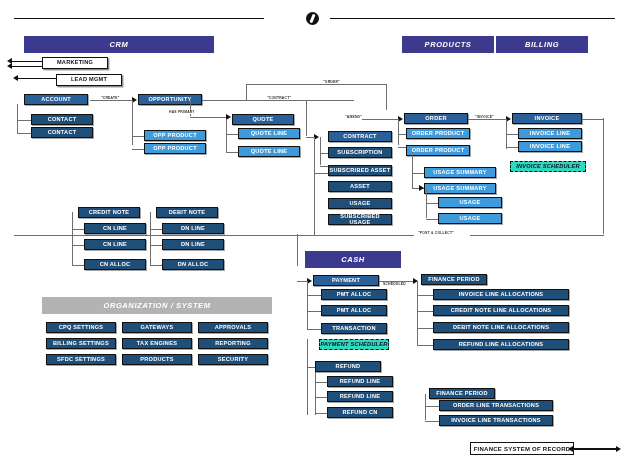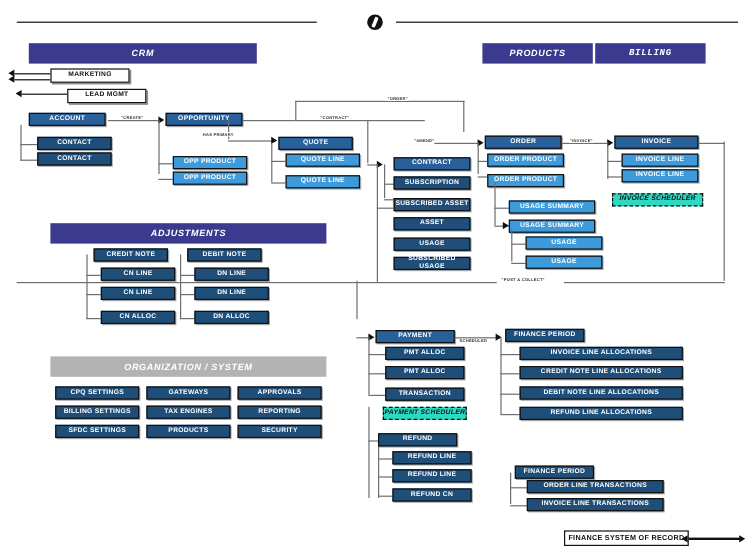--- a/index.html
+++ b/index.html
@@ -74,21 +74,21 @@
 <body>
 
 <div id="canvas">
 
   <div class="rule left"></div>
   <div class="rule right"></div>
   <div class="logo"></div>
 
   <div class="hdr" style="left:24px;top:36px;width:190px;">CRM</div>
   <div class="hdr" style="left:402px;top:36px;width:92px;">PRODUCTS</div>
-  <div class="hdr" style="left:496px;top:36px;width:92px;font-family:Liberation Mono, monospace;">BILLING</div>
+  <div class="hdr" style="left:496px;top:36px;width:92px;">BILLING</div>
 
   <div class="ln h blk" style="left:12px;top:60.5px;width:42px;"></div>
   <div class="arrow left" style="left:7px;top:58px;"></div>
   <div class="ln h blk" style="left:12px;top:65.5px;width:42px;"></div>
   <div class="arrow left" style="left:7px;top:63px;"></div>
   <div class="bx white" style="left:42px;top:57px;width:66px;height:12px;">MARKETING</div>
 
   <div class="ln h blk" style="left:18px;top:77.5px;width:44px;"></div>
   <div class="arrow left" style="left:13px;top:75px;"></div>
   <div class="bx white" style="left:56px;top:74px;width:66px;height:12px;">LEAD MGMT</div>
@@ -188,21 +188,20 @@
   <div class="ln v" style="left:603px;top:118px;height:116px;"></div>
 
   <div class="ln h" style="left:14px;top:234.5px;width:400px;"></div>
   <div class="rel" style="left:417px;top:231px;">"POST &amp; COLLECT"</div>
   <div class="ln h" style="left:470px;top:234.5px;width:134px;"></div>
   <div class="ln v" style="left:297px;top:234px;height:32px;"></div>
 
   <div class="ln v" style="left:314px;top:137px;height:98px;"></div>
   <div class="ln h" style="left:314px;top:172.5px;width:14px;"></div>
 
-  <div class="hdr" style="left:42px;top:186px;width:230px;">ADJUSTMENTS</div>
 
   <div class="ln v" style="left:72px;top:212px;height:54px;"></div>
   <div class="ln h" style="left:72px;top:228.5px;width:12px;"></div>
   <div class="ln h" style="left:72px;top:244.5px;width:12px;"></div>
   <div class="ln h" style="left:72px;top:264.5px;width:12px;"></div>
   <div class="bx deep" style="left:78px;top:207px;width:62px;">CREDIT NOTE</div>
   <div class="bx deep" style="left:84px;top:223px;width:62px;">CN LINE</div>
   <div class="bx deep" style="left:84px;top:239px;width:62px;">CN LINE</div>
   <div class="bx deep" style="left:84px;top:259px;width:62px;">CN ALLOC</div>
 
@@ -219,20 +218,21 @@
   <div class="bx deep" style="left:46px;top:322px;width:70px;">CPQ SETTINGS</div>
   <div class="bx deep" style="left:122px;top:322px;width:70px;">GATEWAYS</div>
   <div class="bx deep" style="left:198px;top:322px;width:70px;">APPROVALS</div>
   <div class="bx deep" style="left:46px;top:338px;width:70px;">BILLING SETTINGS</div>
   <div class="bx deep" style="left:122px;top:338px;width:70px;">TAX ENGINES</div>
   <div class="bx deep" style="left:198px;top:338px;width:70px;">REPORTING</div>
   <div class="bx deep" style="left:46px;top:354px;width:70px;">SFDC SETTINGS</div>
   <div class="bx deep" style="left:122px;top:354px;width:70px;">PRODUCTS</div>
   <div class="bx deep" style="left:198px;top:354px;width:70px;">SECURITY</div>
 
+  <div class="hdr" style="left:305px;top:251px;width:96px;">CASH</div>
 
   <div class="ln h" style="left:297px;top:280.5px;width:12px;"></div>
   <div class="arrow right" style="left:307px;top:278px;"></div>
   <div class="bx dark" style="left:313px;top:275px;width:66px;">PAYMENT</div>
 
   <div class="ln v" style="left:307px;top:281px;height:48px;"></div>
   <div class="ln h" style="left:307px;top:294.5px;width:14px;"></div>
   <div class="ln h" style="left:307px;top:310.5px;width:14px;"></div>
   <div class="ln h" style="left:307px;top:328.5px;width:14px;"></div>
   <div class="bx deep" style="left:321px;top:289px;width:66px;">PMT ALLOC</div>

